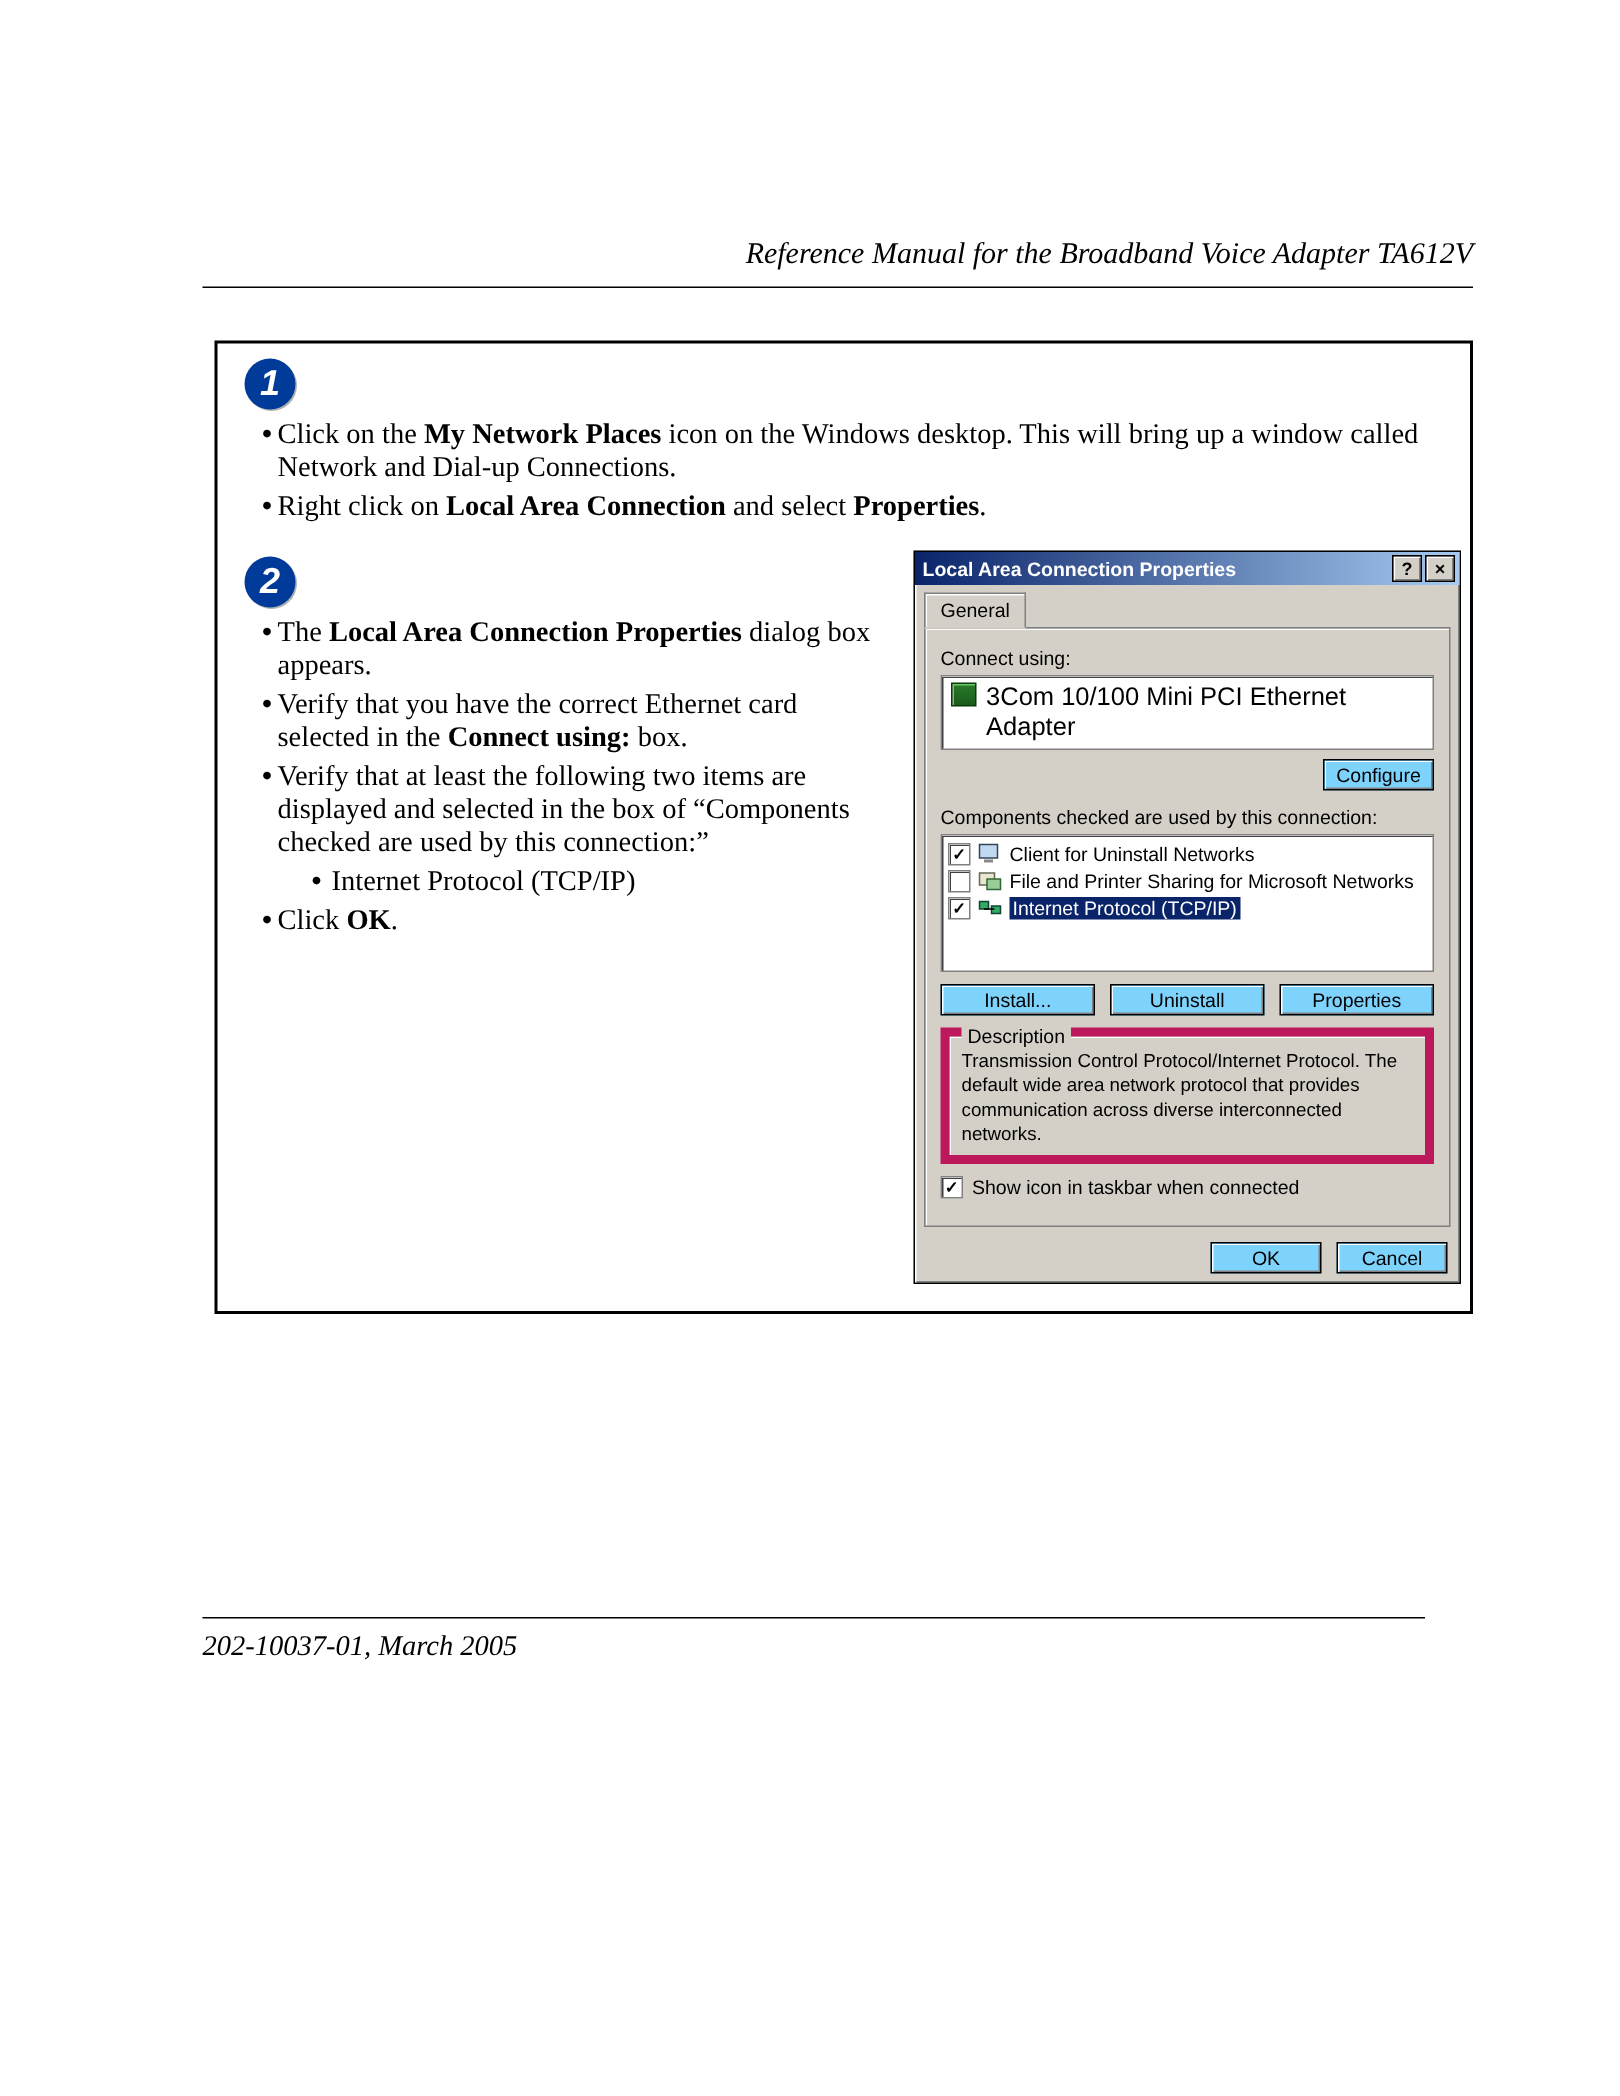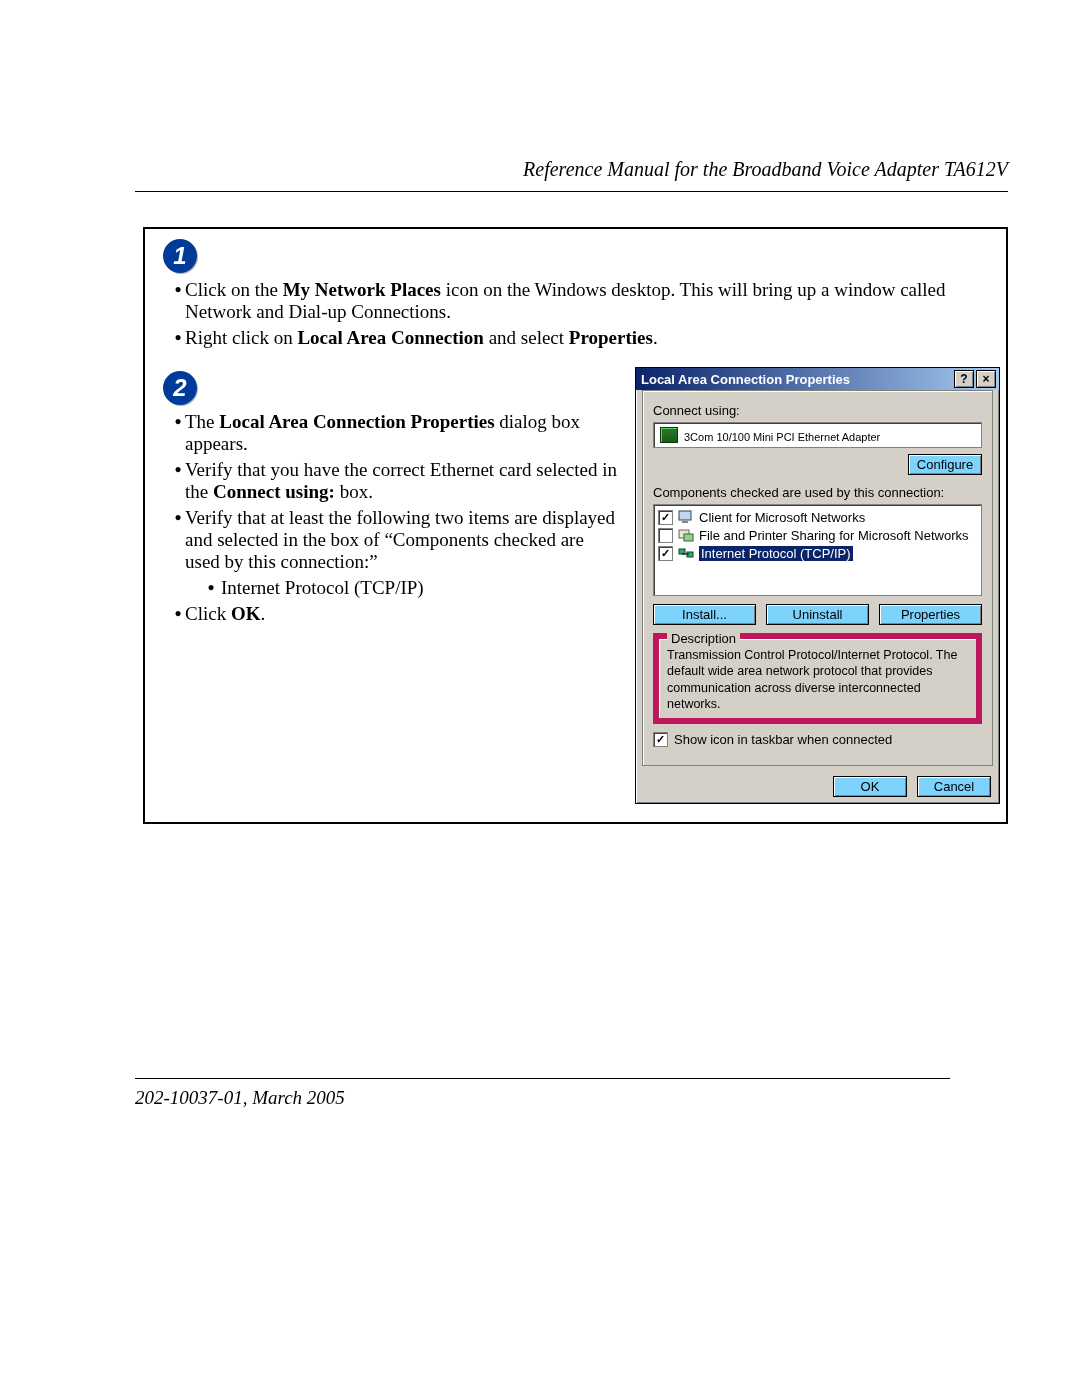--- a/index.html
+++ b/index.html
@@ -5,21 +5,21 @@
   body {
     margin: 0;
     background: #fff;
     width: 1080px;
     height: 1397px;
     font-family: "Times New Roman", Times, serif;
     color: #000;
     box-sizing: border-box;
   }
   .page {
-    padding: 158px 72px 0 135px;
+    padding: 158px 98px 0 135px;
     position: relative;
     height: 100%;
     box-sizing: border-box;
   }
   .header-title {
     font-style: italic;
     text-align: right;
     font-size: 20px;
     margin-bottom: 10px;
   }
@@ -131,21 +131,21 @@
     background: #d4d0c8;
     padding: 10px;
   }
   .label { margin: 2px 0 4px 0; font-size: 13px;}
   .sunken {
     background: #fff;
     border: 1px solid #808080;
     box-shadow: inset 1px 1px 0 #404040, inset -1px -1px 0 #fff;
     padding: 4px 6px;
   }
-  .adapter-row { display:flex; align-items:flex-end; gap:6px; font-size:11px; }
+  .adapter-row { display:flex; align-items:flex-start; gap:6px; font-size:17px; }
   .adapter-icon {
     width: 16px; height: 14px;
     background: linear-gradient(#2a7a2a,#1a5a1a);
     border: 1px solid #0a3a0a;
     box-shadow: inset 1px 1px 0 #6c6;
   }
   .row-right { display:flex; justify-content:flex-end; margin:6px 0 10px 0; }
   .winbtn {
     background: #7dd3fc;
     border: 1px solid #000;
@@ -275,20 +275,23 @@
 
       <div class="right win">
         <div class="win-outer">
           <div class="titlebar">
             <span class="titlebar-text">Local Area Connection Properties</span>
             <span class="title-buttons">
               <span class="tbtn">?</span>
               <span class="tbtn">×</span>
             </span>
           </div>
+          <div class="tabbar">
+            <span class="tab">General</span>
+          </div>
           <div class="tabpage">
             <div class="label">Connect using:</div>
             <div class="sunken">
               <div class="adapter-row">
                 <span class="adapter-icon"></span>
                 <span>3Com 10/100 Mini PCI Ethernet Adapter</span>
               </div>
             </div>
             <div class="row-right">
               <div class="winbtn" style="width:72px">Configure</div>
@@ -296,21 +299,21 @@
             <div class="label">Components checked are used by this connection:</div>
             <div class="listbox">
               <div class="li-row">
                 <span class="chk">✓</span>
                 <span class="ico ico-monitor">
                   <svg width="16" height="16">
                       <rect x="1" y="2" width="12" height="9" fill="#c0d8f0" stroke="#345"></rect>
                       <rect x="4" y="12" width="6" height="2" fill="#888"></rect>
                     </svg>
                 </span>
-                <span class="txt">Client for Microsoft Networks</span>
+                <span class="txt">Client for Uninstall Networks</span>
               </div>
               <div class="li-row">
                 <span class="chk"></span>
                 <span class="ico">
                   <svg width="16" height="16">
                       <rect x="1" y="3" width="10" height="8" fill="#e8e8d0" stroke="#665"></rect>
                       <rect x="6" y="7" width="9" height="7" fill="#9c9" stroke="#363"></rect>
                     </svg>
                 </span>
                 <span class="txt">File and Printer Sharing for Microsoft Networks</span>

